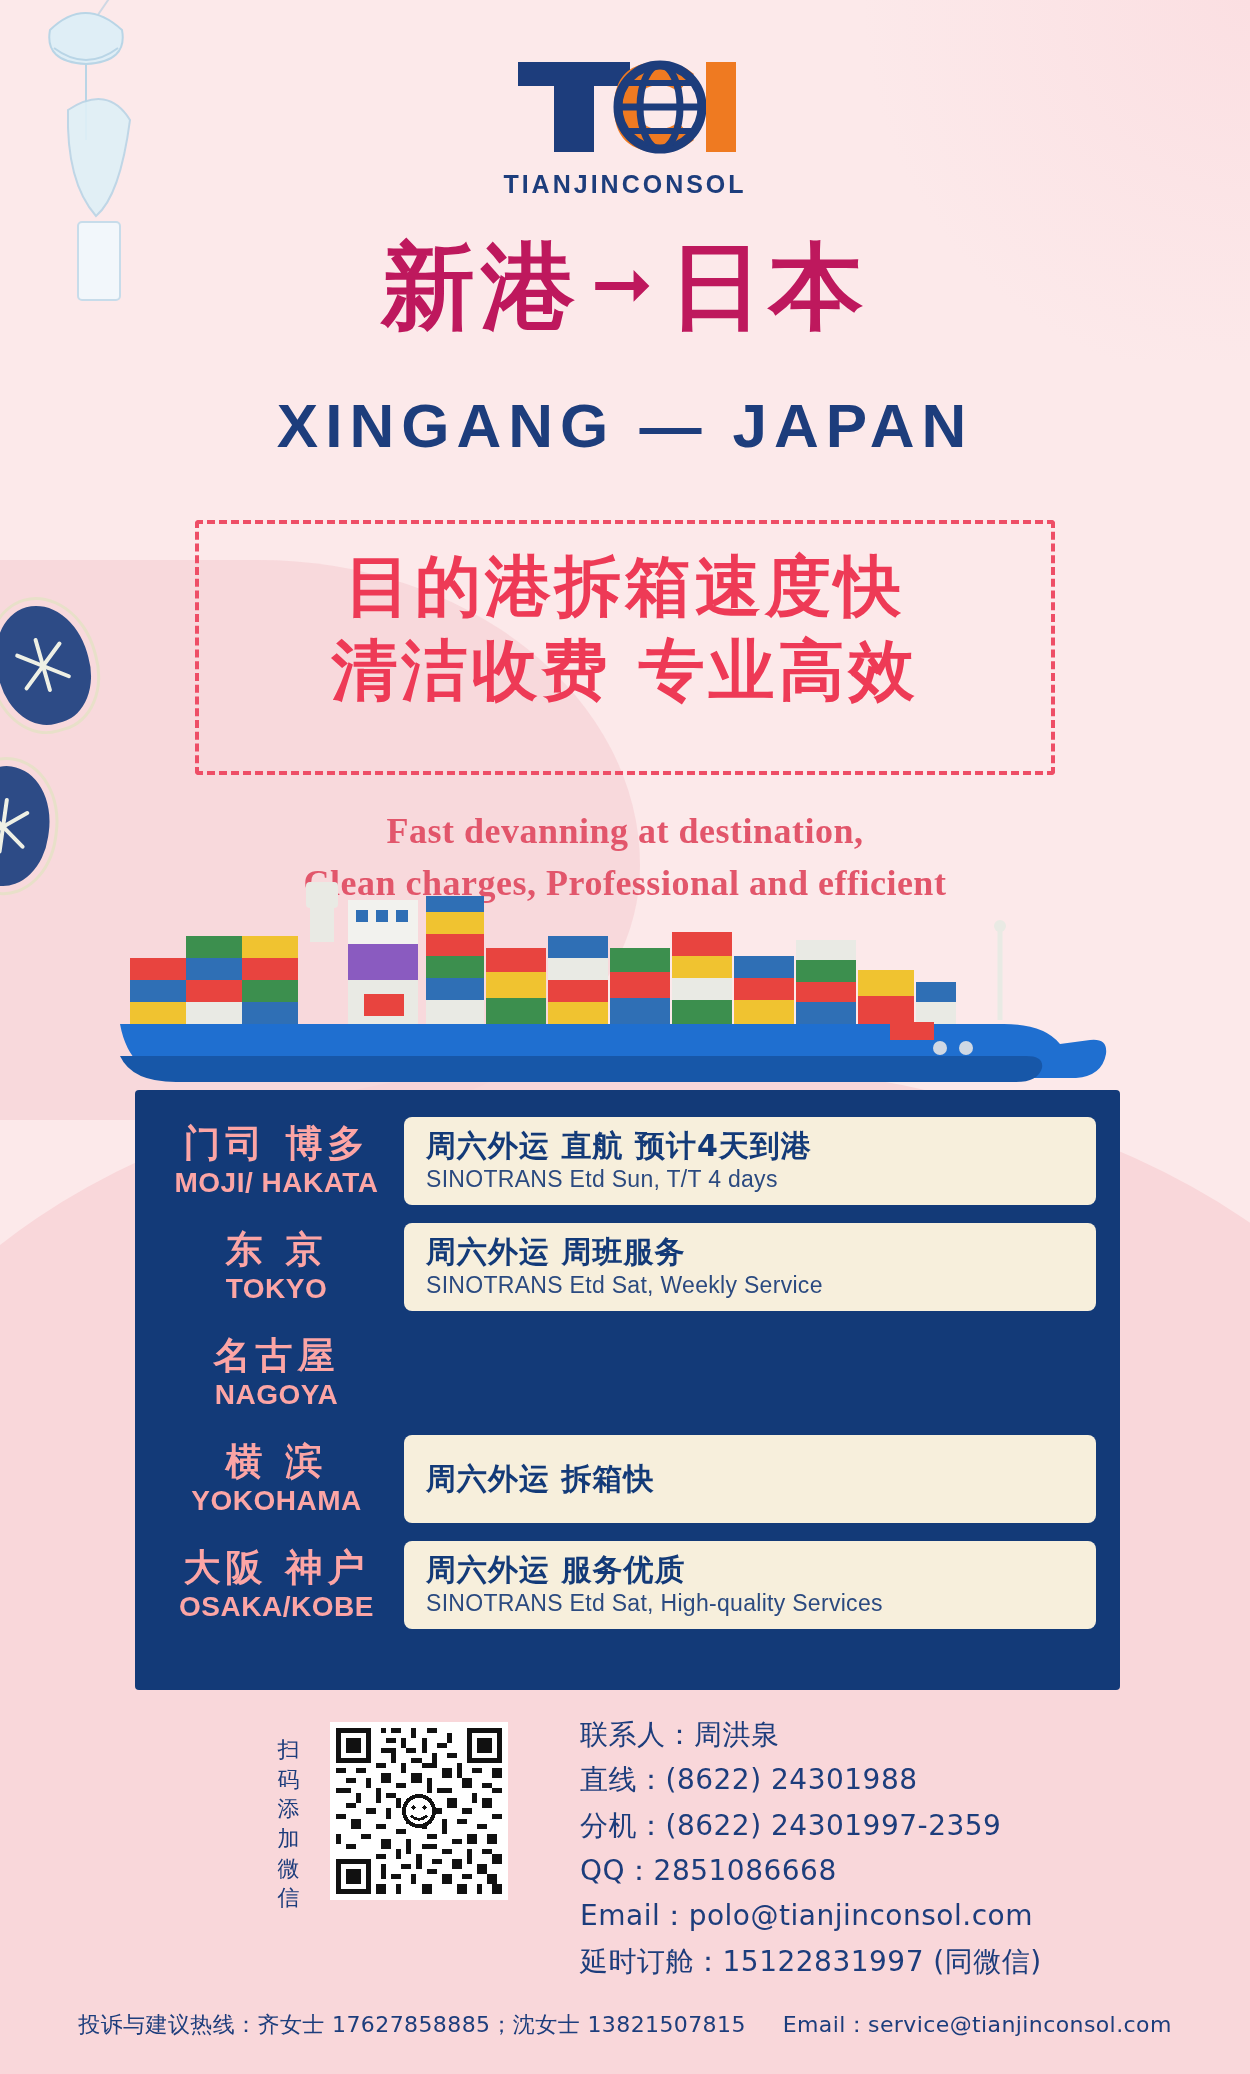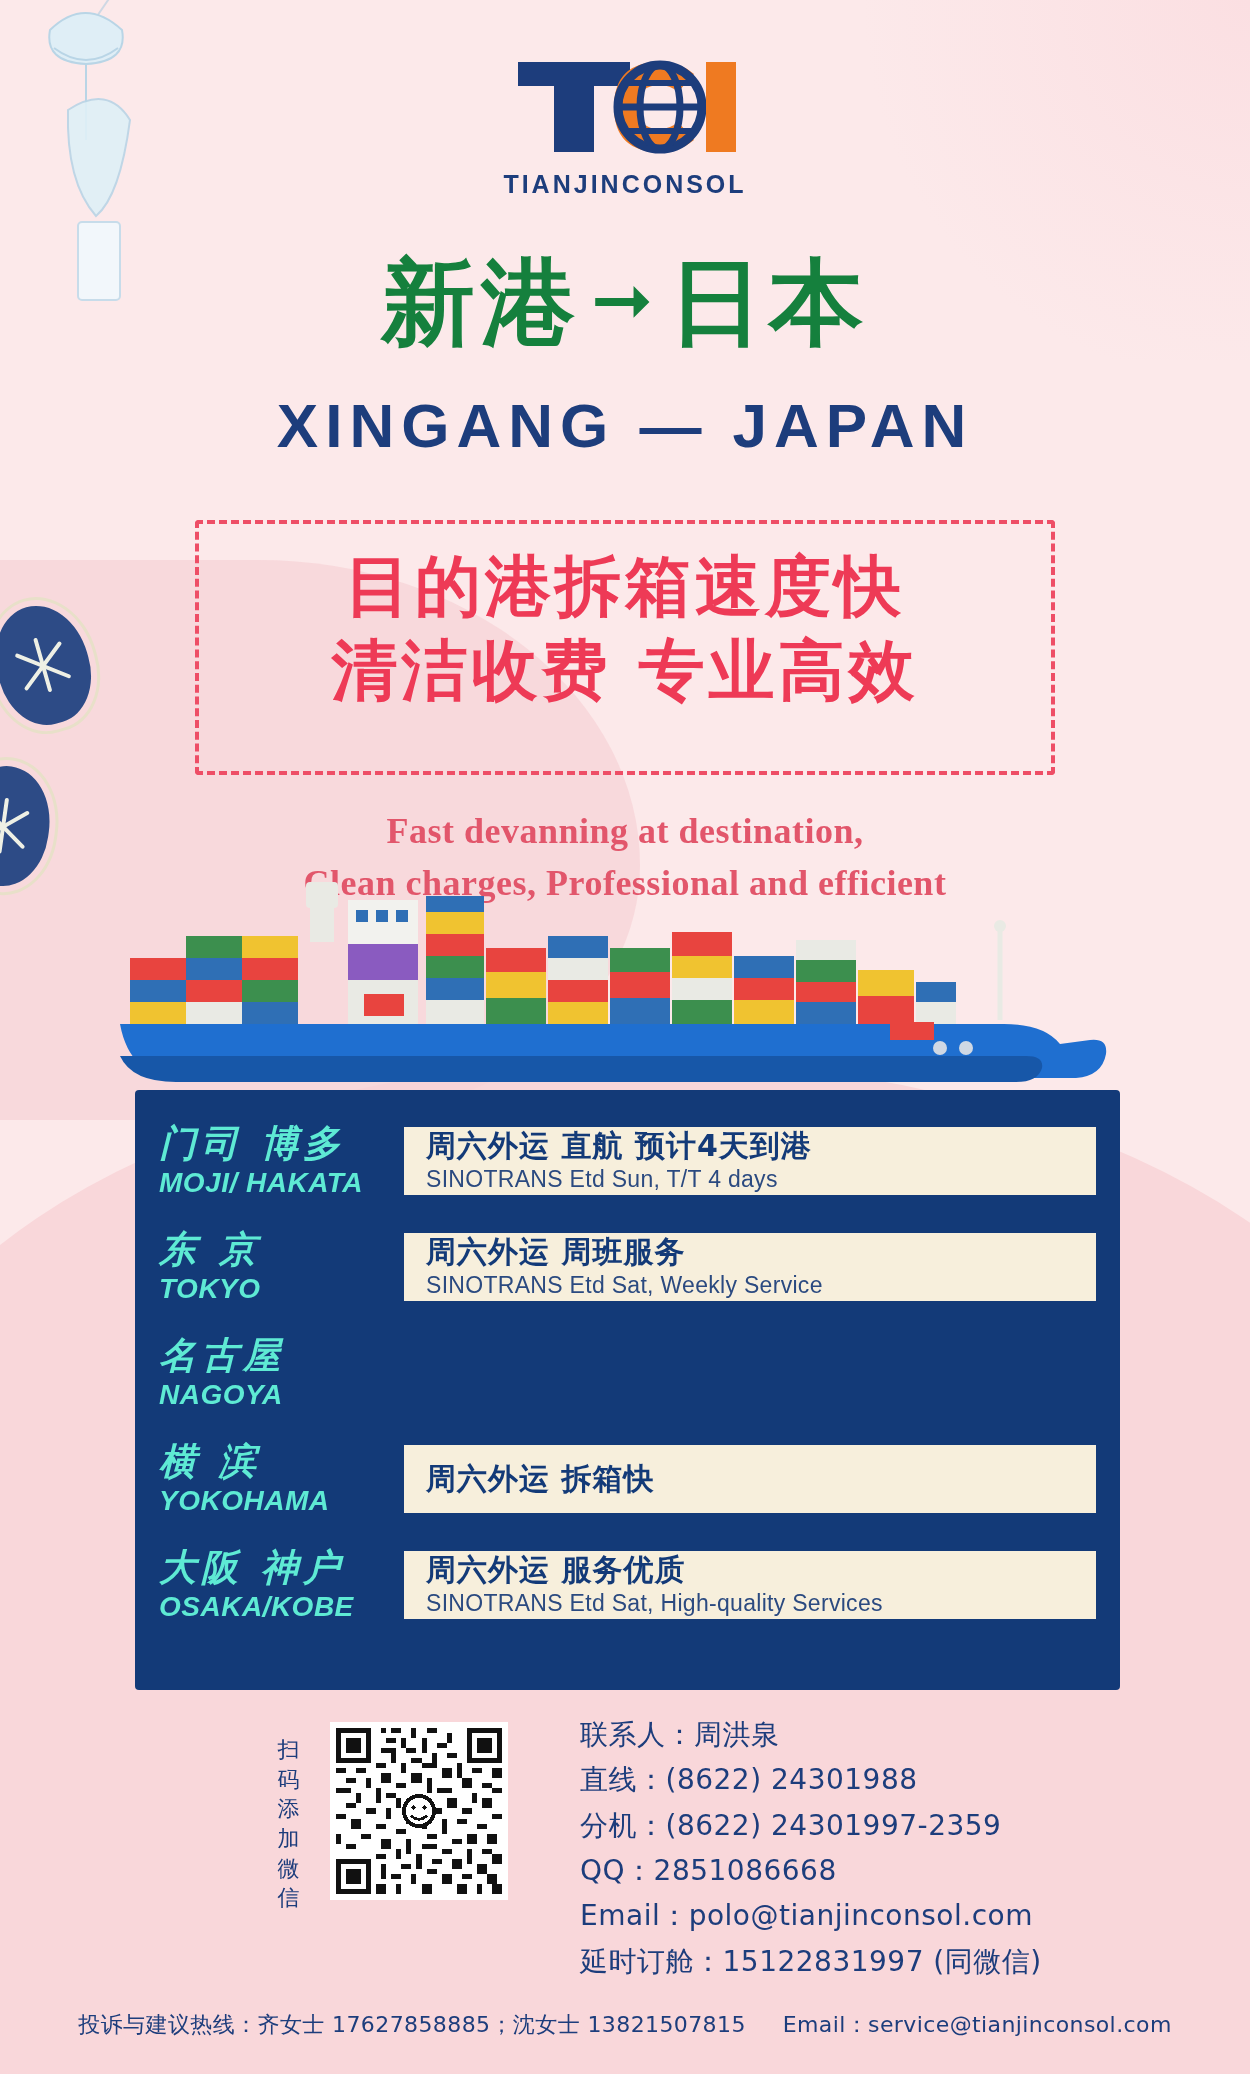--- a/index.html
+++ b/index.html
@@ -47,25 +47,25 @@
   .logo-wrap { position:absolute; left:0; right:0; top:52px; text-align:center; }
   .logo-mark { display:block; margin:0 auto; }
   .logo-text {
     margin-top:8px;
     font-size:25px; letter-spacing:3px; font-weight:700;
     color:#1d3d7c;
     font-family:"Liberation Sans", sans-serif;
   }
   
   .headline-cn {
-    position:absolute; left:0; right:0; top:256px;
+    position:absolute; left:0; right:0; top:240px;
     text-align:center;
     font-family:"DejaVu Sans", sans-serif;
     font-weight:700; font-size:94px; letter-spacing:6px;
-    color:#15803d;
+    color:#be185d;
     line-height:1;
   }
   .headline-cn .arrow { font-size:74px; vertical-align:10px; padding:0 10px;}
   .headline-en {
     position:absolute; left:0; right:0; top:390px;
     text-align:center;
     font-weight:700; font-size:62px; letter-spacing:7px;
     color:#1d3d7c;
   }
   
@@ -93,33 +93,32 @@
   .ship { position:absolute; left:120px; top:870px; width:1030px; height:220px; }
   
   .panel {
     position:absolute; left:135px; top:1090px; width:985px; height:600px;
     background:#133a78;
     border-radius:4px;
     padding:18px 24px;
   }
   .route-row { display:flex; align-items:center; height:106px; }
   .route-port {
-    width:245px; flex:0 0 245px; text-align:left; color:#5eead4;
+    width:245px; flex:0 0 245px; text-align:center; color:#fca5a5;
     padding-right:10px;
-    font-style:italic;
   }
   .route-port .cn {
     font-family:"DejaVu Sans", sans-serif;
     font-size:37px; font-weight:700; letter-spacing:5px; line-height:1.12;
   }
   .route-port .en {
     font-size:28px; font-weight:700; letter-spacing:.5px; margin-top:2px;
   }
   .route-card {
-    flex:1; height:68px; background:#f7efdc; border-radius:0;
+    flex:1; height:88px; background:#f7efdc; border-radius:8px;
     padding:10px 22px;
     display:flex; flex-direction:column; justify-content:center;
   }
   .route-card .cn {
     font-family:"DejaVu Sans", sans-serif;
     color:#133a78; font-size:30px; font-weight:700; letter-spacing:1px;
     line-height:1.15;
   }
   .route-card .en {
     color:#2b4a80; font-size:23px; margin-top:3px; letter-spacing:.3px;

